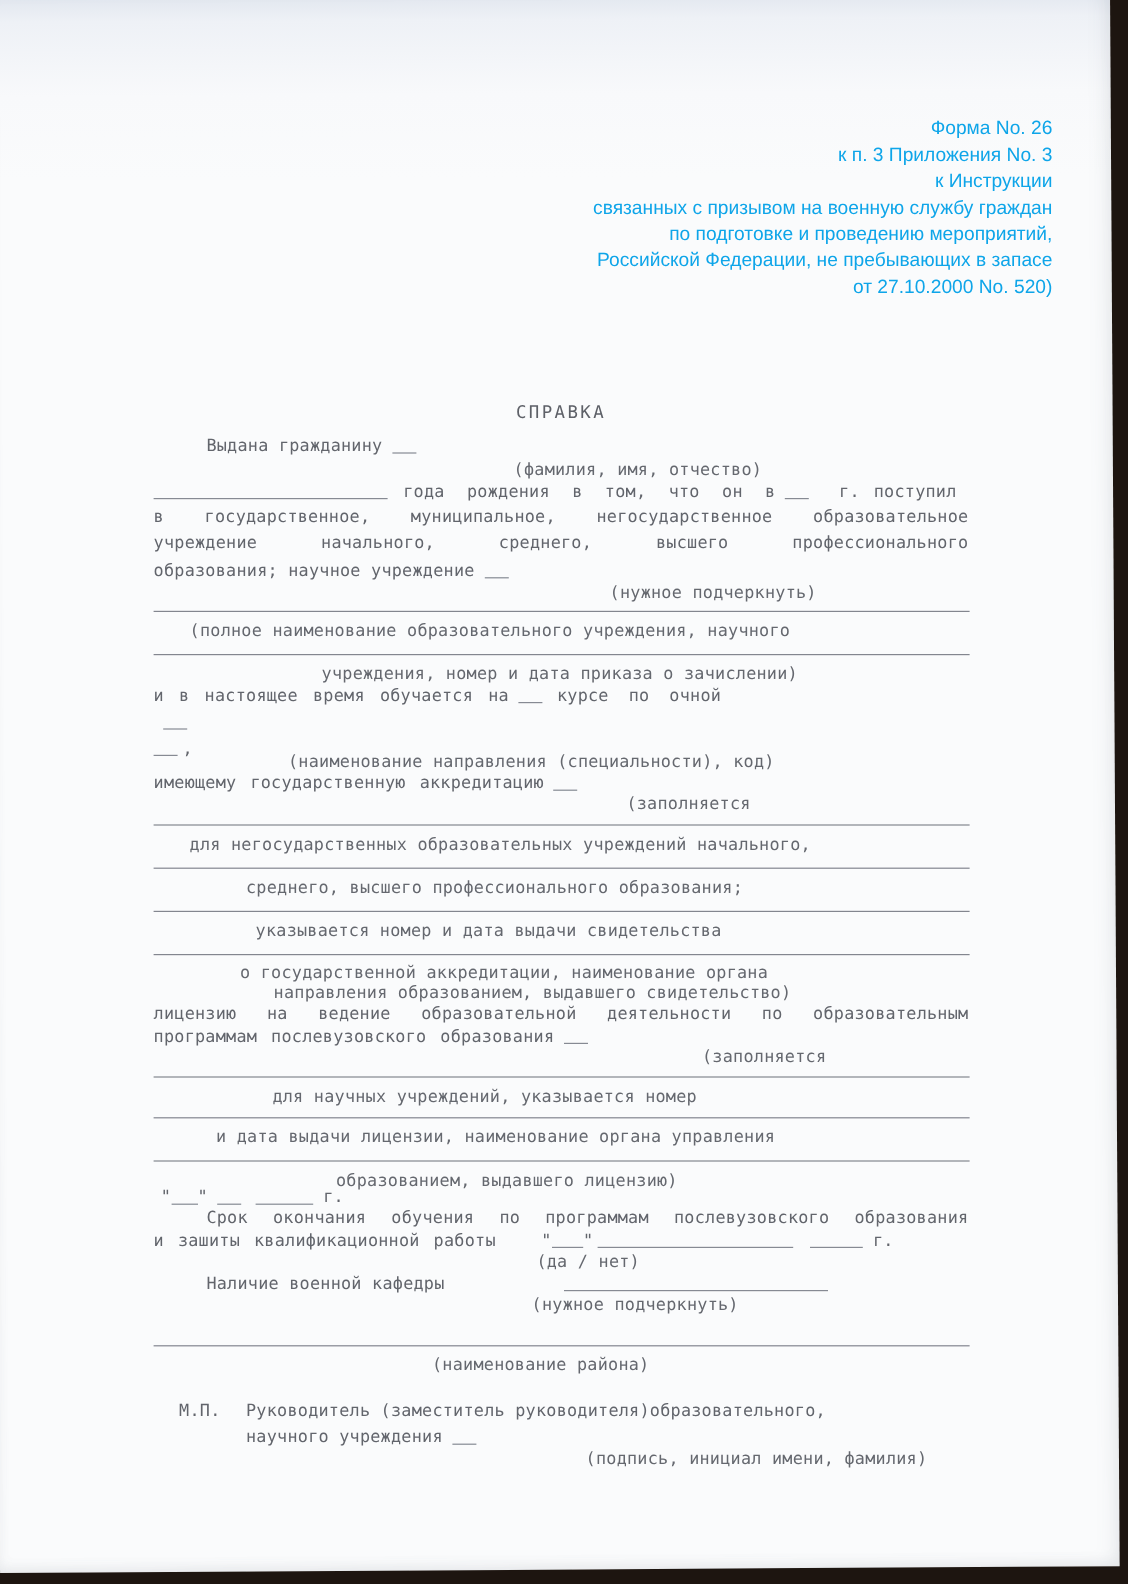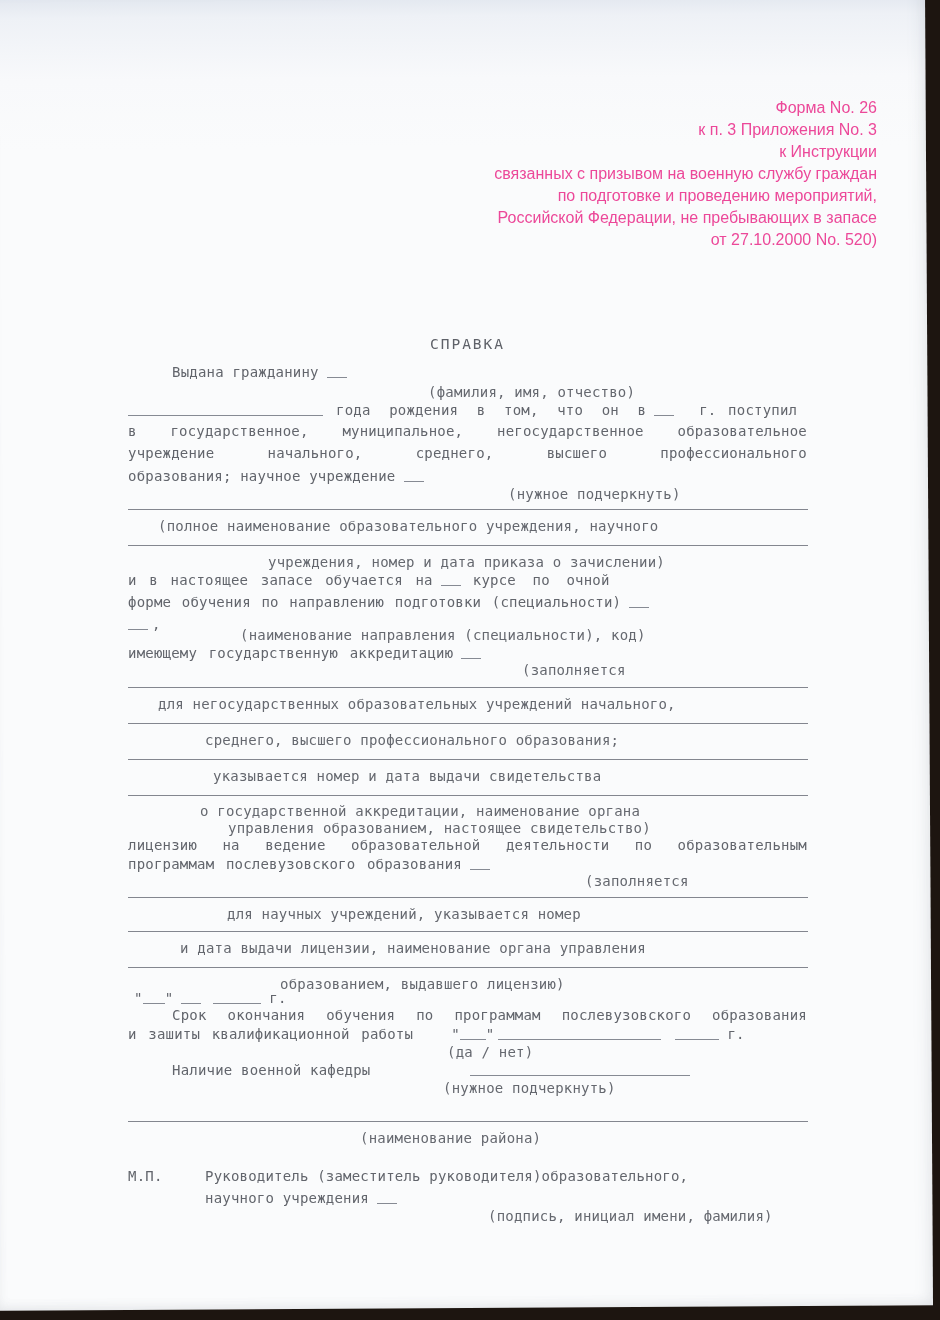--- a/index.html
+++ b/index.html
@@ -12,29 +12,29 @@
     position:absolute;left:-4px;top:-12px;width:933px;height:1320px;
     transform:rotate(-0.35deg);
     background:
       linear-gradient(180deg,#dde3ec 0px,#eef1f6 28px,#f8f9fb 90px,#fafbfc 160px,#fafbfc 100%);
     box-shadow:inset -6px 0 14px rgba(120,125,140,0.10), inset 0 -4px 10px rgba(120,120,130,0.08);
   }
   .content{position:absolute;left:0;top:0;width:940px;height:1320px;}
   .hdr{
     position:absolute;top:97px;right:63px;text-align:right;
     font-family:"Liberation Sans", sans-serif;font-size:16px;line-height:22px;
-    color:#ec4899;
+    color:#0ea5e9;
   }
   .title{
     position:absolute;top:336px;left:128px;width:679px;text-align:center;
     font-size:14.5px;letter-spacing:2px;color:#5e6168;
   }
   .ln{
     position:absolute;left:128px;width:679px;height:17px;
-    font-size:14px;letter-spacing:0.2px;color:#62656c;white-space:nowrap;
+    font-size:14px;letter-spacing:0.2px;color:#62656c;white-space:nowrap;text-align:center;
   }
   .flex{display:flex;align-items:flex-end;}
   .flex span{flex:0 0 auto;}
   .fill{flex:1 1 auto;border-bottom:1.3px solid #868a93;margin:0 0 2px 8px;min-width:20px;}
   .fill.nml{margin-left:0;}
   .b{display:inline-block;flex:0 0 auto;border-bottom:1.3px solid #868a93;height:13px;margin-bottom:2px;}
   .sp{flex:0 0 auto;height:1px;}
   .gap{flex:1 1 auto;}
   .jst{text-align:justify;text-align-last:justify;}
   .cap{
@@ -84,27 +84,26 @@
     <span class="fill"></span>
   </div>
   <div class="cap" style="top:486px;left:508px">(нужное подчеркнуть)</div>
 
   <div class="rule" style="top:509px"></div>
   <div class="cap" style="top:518px;left:158px">(полное наименование образовательного учреждения, научного</div>
   <div class="rule" style="top:545px"></div>
   <div class="cap" style="top:554px;left:268px">учреждения, номер и дата приказа о зачислении)</div>
 
   <div class="ln flex" style="top:571px">
-    <span class="ws4">и в настоящее запасе обучается на</span>
+    <span class="ws4">и в настоящее время обучается на</span>
     <span class="fill"></span>
     <span class="ws8" style="margin-left:12px">курсе по очной</span>
   </div>
 
   <div class="ln flex" style="top:593px">
-    <span class="ws2">форме обучения по направлению подготовки (специальности)</span>
     <span class="fill"></span>
   </div>
 
   <div class="ln flex" style="top:615px">
     <span class="fill nml"></span>
     <span style="margin-left:4px">,</span>
   </div>
   <div class="cap" style="top:627px;left:240px">(наименование направления (специальности), код)</div>
 
   <div class="ln flex" style="top:644px">
@@ -114,21 +113,21 @@
   <div class="cap" style="top:662px;left:522px">(заполняется</div>
 
   <div class="rule" style="top:687px"></div>
   <div class="cap" style="top:696px;left:158px">для негосударственных образовательных учреждений начального,</div>
   <div class="rule" style="top:723px"></div>
   <div class="cap" style="top:732px;left:205px">среднего, высшего профессионального образования;</div>
   <div class="rule" style="top:759px"></div>
   <div class="cap" style="top:768px;left:213px">указывается номер и дата выдачи свидетельства</div>
   <div class="rule" style="top:795px"></div>
   <div class="cap" style="top:803px;left:200px">о государственной аккредитации, наименование органа</div>
-  <div class="cap" style="top:820px;left:228px">управления образованием, настоящее свидетельство)</div>
+  <div class="cap" style="top:820px;left:228px">направления образованием, выдавшего свидетельство)</div>
 
   <div class="ln jst" style="top:837px">лицензию на ведение образовательной деятельности по образовательным</div>
 
   <div class="ln flex" style="top:855px">
     <span class="ws3">программам послевузовского образования</span>
     <span class="fill"></span>
   </div>
   <div class="cap" style="top:873px;left:585px">(заполняется</div>
 
   <div class="rule" style="top:897px"></div>

